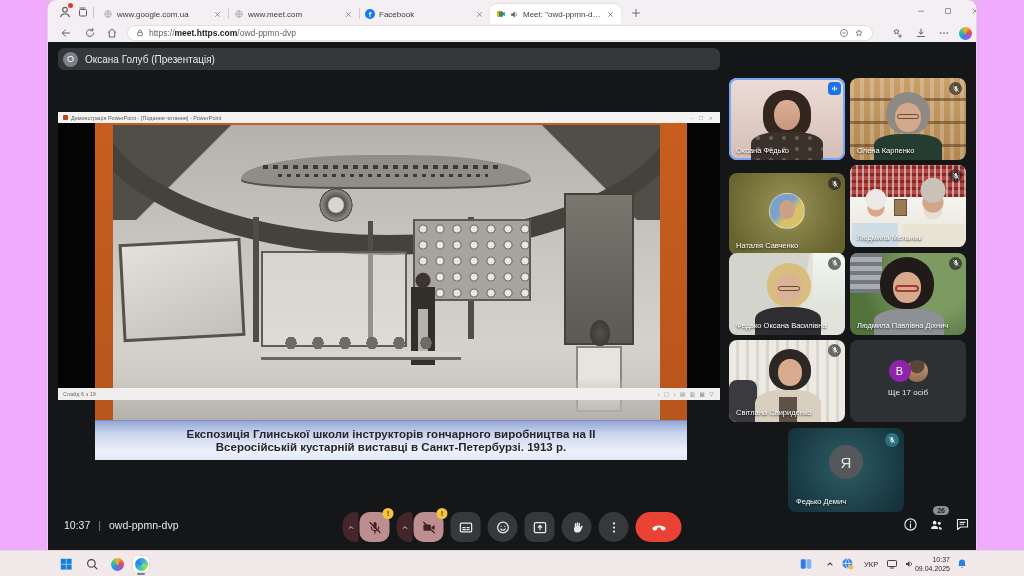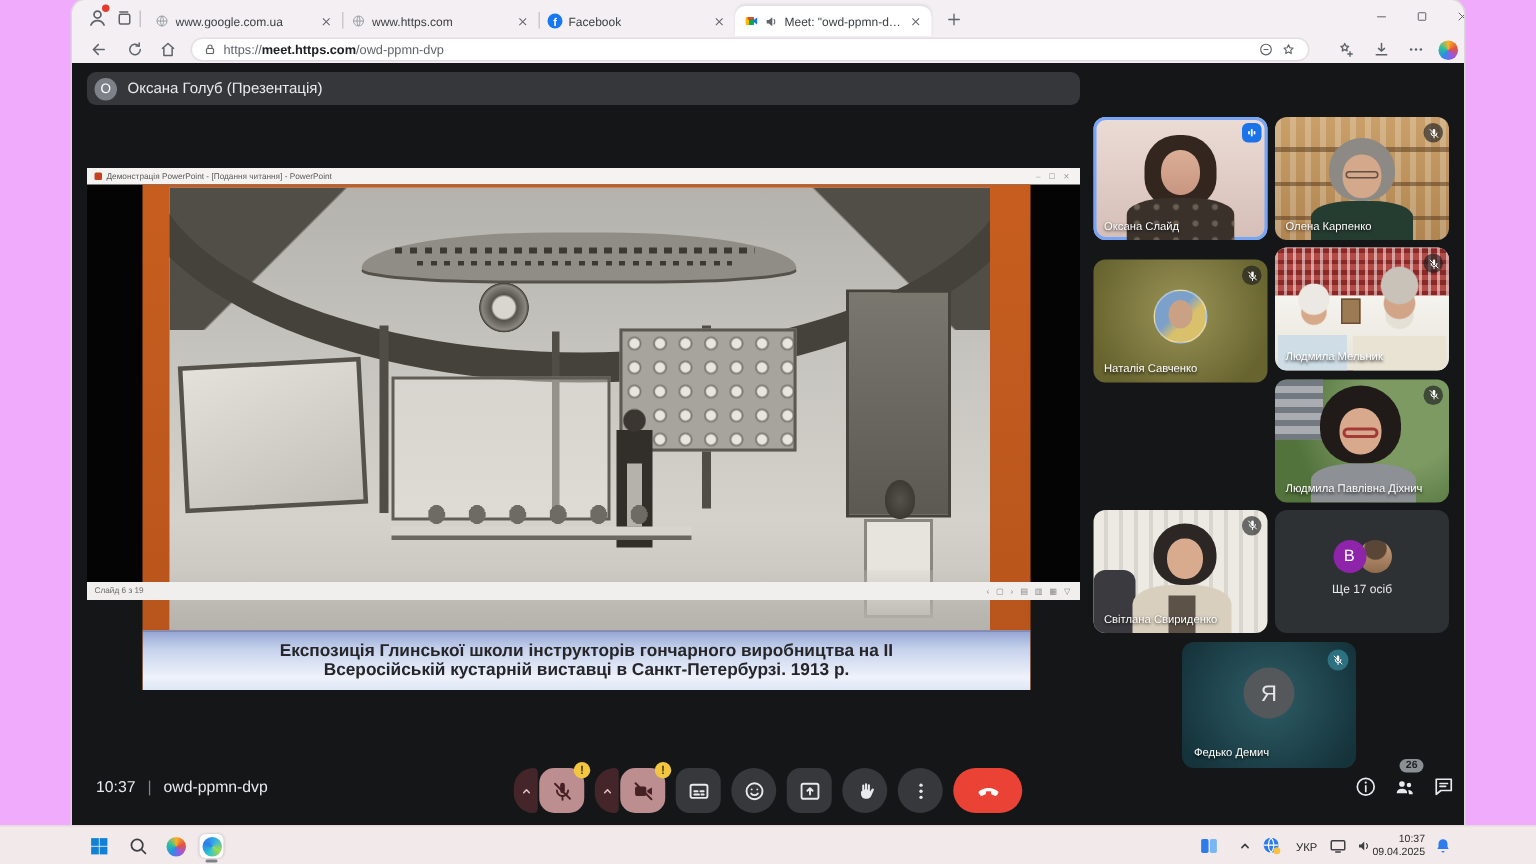--- a/index.html
+++ b/index.html
@@ -248,21 +248,21 @@
             <span class="ttl">www.google.com.ua</span>
             <span class="tx"><svg viewBox="0 0 24 24" fill="none" stroke="currentColor" stroke-width="1.8">
                 <path d="M6 6l12 12M18 6L6 18"></path>
               </svg></span>
           </div>
           <div class="tab">
             <span class="fav"><svg viewBox="0 0 24 24" fill="none" stroke="#9aa0a6" stroke-width="1.6">
                 <circle cx="12" cy="12" r="8"></circle>
                 <path d="M4 12h16M12 4c3.2 3.2 3.2 12.8 0 16-3.2-3.2-3.2-12.8 0-16z"></path>
               </svg></span>
-            <span class="ttl">www.https.com</span>
+            <span class="ttl">www.meet.com</span>
             <span class="tx"><svg viewBox="0 0 24 24" fill="none" stroke="currentColor" stroke-width="1.8">
                 <path d="M6 6l12 12M18 6L6 18"></path>
               </svg></span>
           </div>
           <div class="tab">
             <span class="fb fav">f</span>
             <span class="ttl">Facebook</span>
             <span class="tx"><svg viewBox="0 0 24 24" fill="none" stroke="currentColor" stroke-width="1.8">
                 <path d="M6 6l12 12M18 6L6 18"></path>
               </svg></span>
@@ -552,21 +552,21 @@
             <span class="px e"></span>
             <span class="st sp">
               <span class="ic">
                 <svg viewBox="0 0 24 24" fill="#fff">
                   <rect x="5.5" y="9" width="3.2" height="6" rx="1.6"></rect>
                   <rect x="10.4" y="5.5" width="3.2" height="13" rx="1.6"></rect>
                   <rect x="15.3" y="9" width="3.2" height="6" rx="1.6"></rect>
                 </svg>
               </span>
             </span>
-            <span class="nm">Оксана Слайд</span>
+            <span class="nm">Оксана Федько</span>
           </div>
           <div class="tile art-olena" style="left: 121px; top: 0px;">
             <span class="px a"></span>
             <span class="px b"></span>
             <span class="px c"></span>
             <span class="px d"></span>
             <span class="px e"></span>
             <span class="st">
               <span class="ic">
                 <svg viewBox="0 0 24 24" fill="none" stroke="currentColor" stroke-width="2" stroke-linecap="round">
@@ -607,20 +607,38 @@
               <span class="ic">
                 <svg viewBox="0 0 24 24" fill="none" stroke="currentColor" stroke-width="2" stroke-linecap="round">
                   <rect x="9.5" y="3" width="5" height="11" rx="2.5" fill="currentColor" stroke="none"></rect>
                   <path d="M6 11a6 6 0 0 0 12 0"></path>
                   <path d="M12 17v4"></path>
                   <path d="M4 4l16 16"></path>
                 </svg>
               </span>
             </span>
             <span class="nm">Людмила Мельник</span>
+          </div>
+          <div class="tile art-fedko" style="left: 0px; top: 174.6px;">
+            <span class="px a"></span>
+            <span class="px b"></span>
+            <span class="px c"></span>
+            <span class="px d"></span>
+            <span class="px e"></span>
+            <span class="st">
+              <span class="ic">
+                <svg viewBox="0 0 24 24" fill="none" stroke="currentColor" stroke-width="2" stroke-linecap="round">
+                  <rect x="9.5" y="3" width="5" height="11" rx="2.5" fill="currentColor" stroke="none"></rect>
+                  <path d="M6 11a6 6 0 0 0 12 0"></path>
+                  <path d="M12 17v4"></path>
+                  <path d="M4 4l16 16"></path>
+                </svg>
+              </span>
+            </span>
+            <span class="nm">Федько Оксана Василівна</span>
           </div>
           <div class="tile art-dikhnych" style="left: 121px; top: 174.6px;">
             <span class="px a"></span>
             <span class="px b"></span>
             <span class="px c"></span>
             <span class="px d"></span>
             <span class="px e"></span>
             <span class="st">
               <span class="ic">
                 <svg viewBox="0 0 24 24" fill="none" stroke="currentColor" stroke-width="2" stroke-linecap="round">

